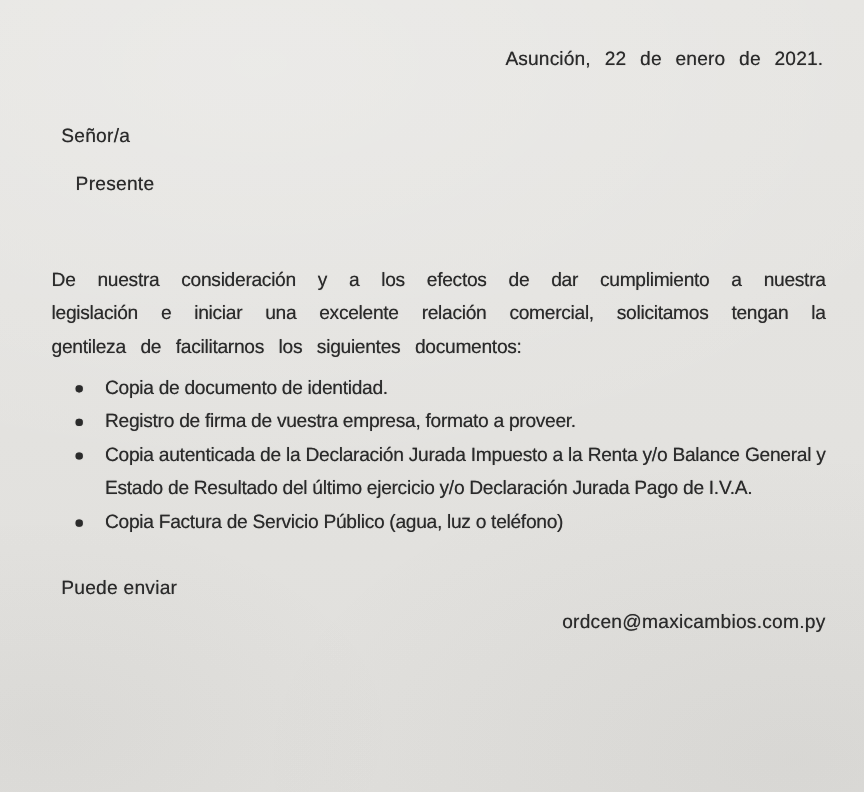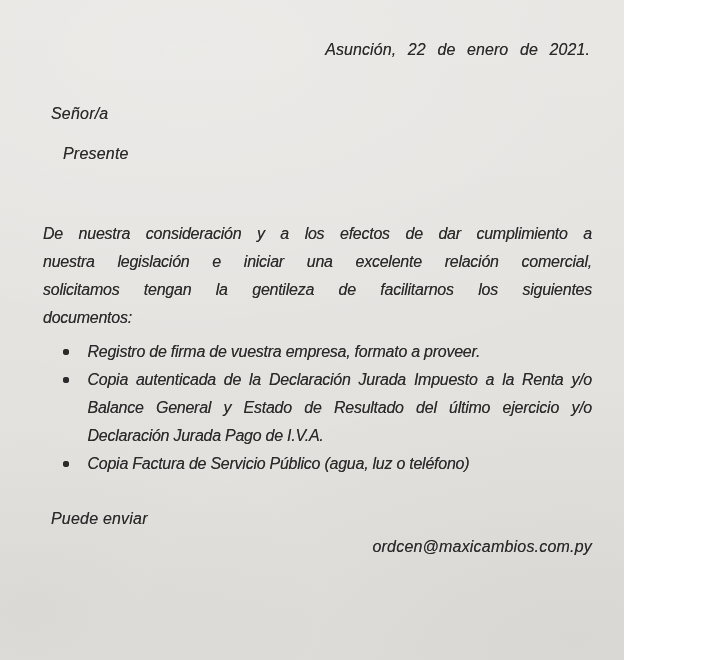--- a/index.html
+++ b/index.html
@@ -1,34 +1,33 @@
 <!DOCTYPE html>
 <html><head>
 <meta charset="utf-8">
 <style>
   html, body {
     margin: 0;
     padding: 0;
   }
   .page {
     position: relative;
-    width: 624px;
+    width: 720px;
     height: 660px;
     overflow: hidden;
     background:
       radial-gradient(ellipse 900px 500px at 30% 8%, rgba(255,255,255,0.22), rgba(255,255,255,0) 70%),
       radial-gradient(ellipse 700px 400px at 92% 96%, rgba(60,60,55,0.05), rgba(60,60,55,0) 65%),
       radial-gradient(ellipse 500px 300px at 5% 92%, rgba(60,60,55,0.04), rgba(60,60,55,0) 60%),
       linear-gradient(180deg, #e6e5e2 0%, #e3e2df 55%, #e0dfdc 100%);
     font-family: "Liberation Sans", "DejaVu Sans", sans-serif;
     font-size: 16px;
     line-height: 28px;
     color: #2a2a2a;
     text-shadow: 0 0 0.6px rgba(42,42,42,0.65);
-    font-style: italic;
   }
   .content {
     padding: 36px 32px 0 43px;
   }
   .date-line {
     text-align: right;
     word-spacing: 7px;
     letter-spacing: 0.1px;
     padding-right: 2px;
   }
@@ -98,20 +97,24 @@
 
     <div class="salutation">Señor/a</div>
 
     <div class="recipient">Presente</div>
 
     <div class="intro">De nuestra consideración y a los efectos de dar cumplimiento a nuestra legislación e iniciar una excelente relación comercial, solicitamos tengan la gentileza de facilitarnos los siguientes documentos:</div>
 
     <ul class="docs">
       <li>
         <span class="bullet-dot"></span>
+        <span class="li-text">Copia de documento de identidad.</span>
+      </li>
+      <li>
+        <span class="bullet-dot"></span>
         <span class="li-text">Registro de firma de vuestra empresa, formato a proveer.</span>
       </li>
       <li>
         <span class="bullet-dot"></span>
         <span class="li-text">Copia autenticada de la Declaración Jurada Impuesto a la Renta y/o Balance General y Estado de Resultado del último ejercicio y/o Declaración Jurada Pago de I.V.A.</span>
       </li>
       <li>
         <span class="bullet-dot"></span>
         <span class="li-text">Copia Factura de Servicio Público (agua, luz o teléfono)</span>
       </li>

